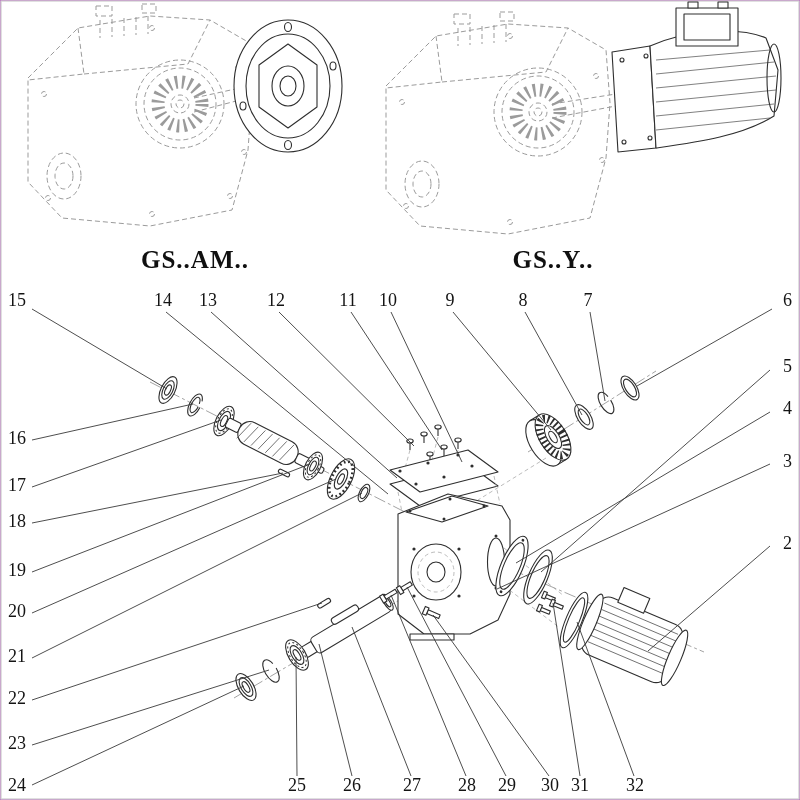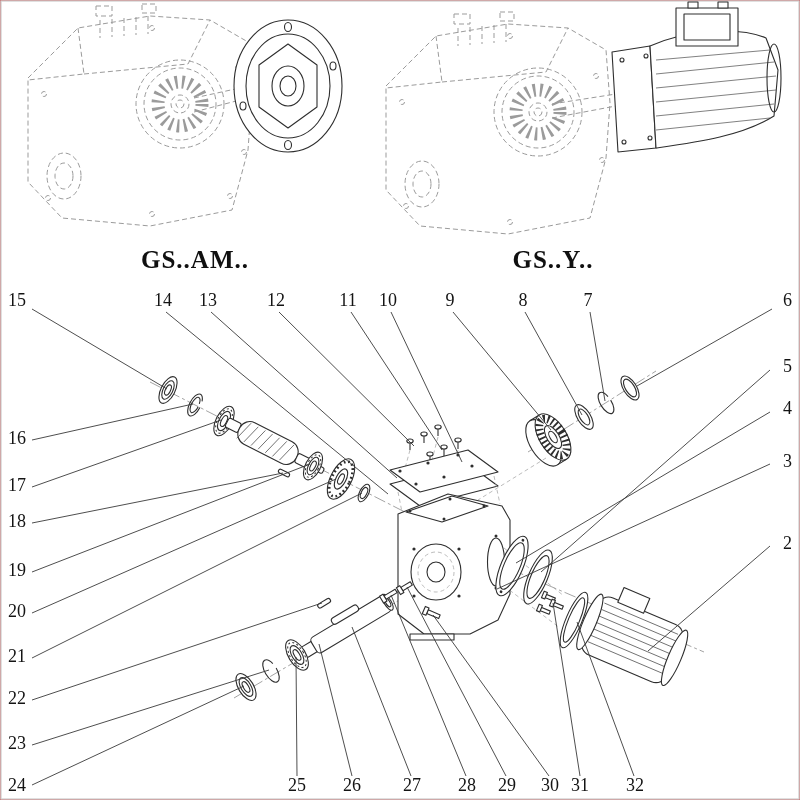--- a/index.html
+++ b/index.html
@@ -1,16 +1,16 @@
 <!DOCTYPE html>
 <html><head>
 <meta charset="utf-8">
 <style>
   html,body{margin:0;padding:0;background:#fff;}
-  .page{position:relative;width:800px;height:800px;background:#b91c1c;font-family:"Liberation Serif",serif;}
+  .page{position:relative;width:800px;height:800px;background:#a21caf;font-family:"Liberation Serif",serif;}
   svg{display:block;}
   .s   {stroke:#2e2e2e;fill:#fff;stroke-width:1.1;stroke-linejoin:round;}
   .sn  {stroke:#2e2e2e;fill:none;stroke-width:1.1;stroke-linejoin:round;}
   .sthin{stroke:#4a4a4a;fill:none;stroke-width:.7;}
   .d   {stroke:#9b9b9b;fill:none;stroke-width:1;stroke-dasharray:5 3;}
   .df  {stroke:#ababab;fill:none;stroke-width:.8;stroke-dasharray:4 3;}
   .axis{stroke:#8c8c8c;fill:none;stroke-width:.8;stroke-dasharray:12 3 3 3;}
   .spokes{stroke:#9b9b9b;fill:none;stroke-dasharray:2.5 4.5;}
   .teeth {stroke:#2e2e2e;fill:none;stroke-dasharray:1.8 2.6;}
   .balls {stroke:#2e2e2e;fill:none;stroke-width:1;stroke-dasharray:2 2.4;}

